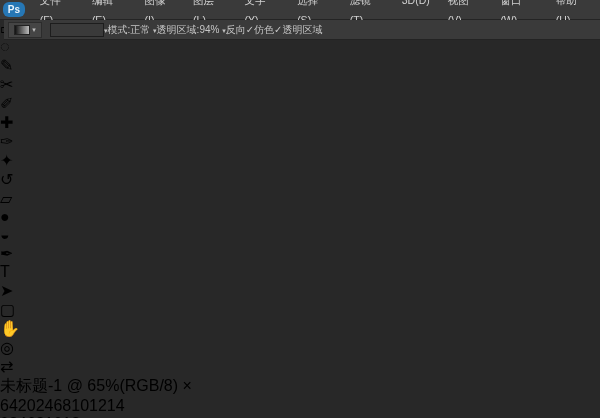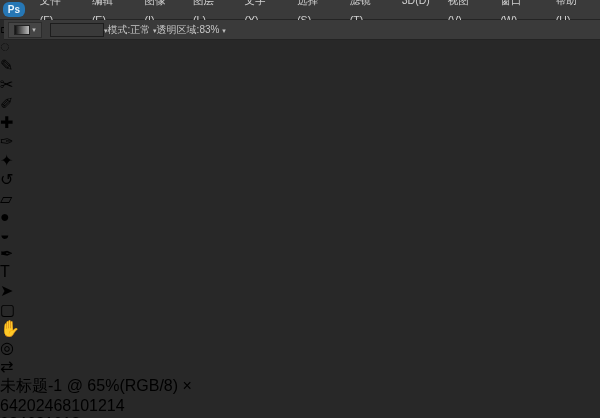--- a/index.html
+++ b/index.html
@@ -139,24 +139,25 @@
           <div class="type-ic ti-diamond"></div>
         </div>
       </div>
     <span class="ob-label">模式:</span>
     <div class="ob-select w-mode">
       <span class="val">正常</span>
       <span class="da drop-arrow">▾</span>
     </div>
     <span class="ob-label">透明区域:</span>
     <div class="ob-select w-op">
-      <span class="val">83%</span>
+      <span class="val">94%</span>
       <span class="da drop-arrow">▾</span>
     </div>
     <div class="ob-sep"></div>
+    <div class="cb-group" id="cb-group"><span class="cb"></span><span class="cb-label">反向</span><span class="cb">✓</span><span class="cb-label">仿色</span><span class="cb">✓</span><span class="cb-label">透明区域</span></div>
   </div>
 
   <div class="toolbar" id="toolbar">
       <div class="tool">↖</div>
       <div class="tool">▭</div>
       <div class="tool">◌</div>
       <div class="tool">✎</div>
       <div class="tool">✂</div>
       <div class="tool">✐</div>
       <div class="tool">✚</div>

